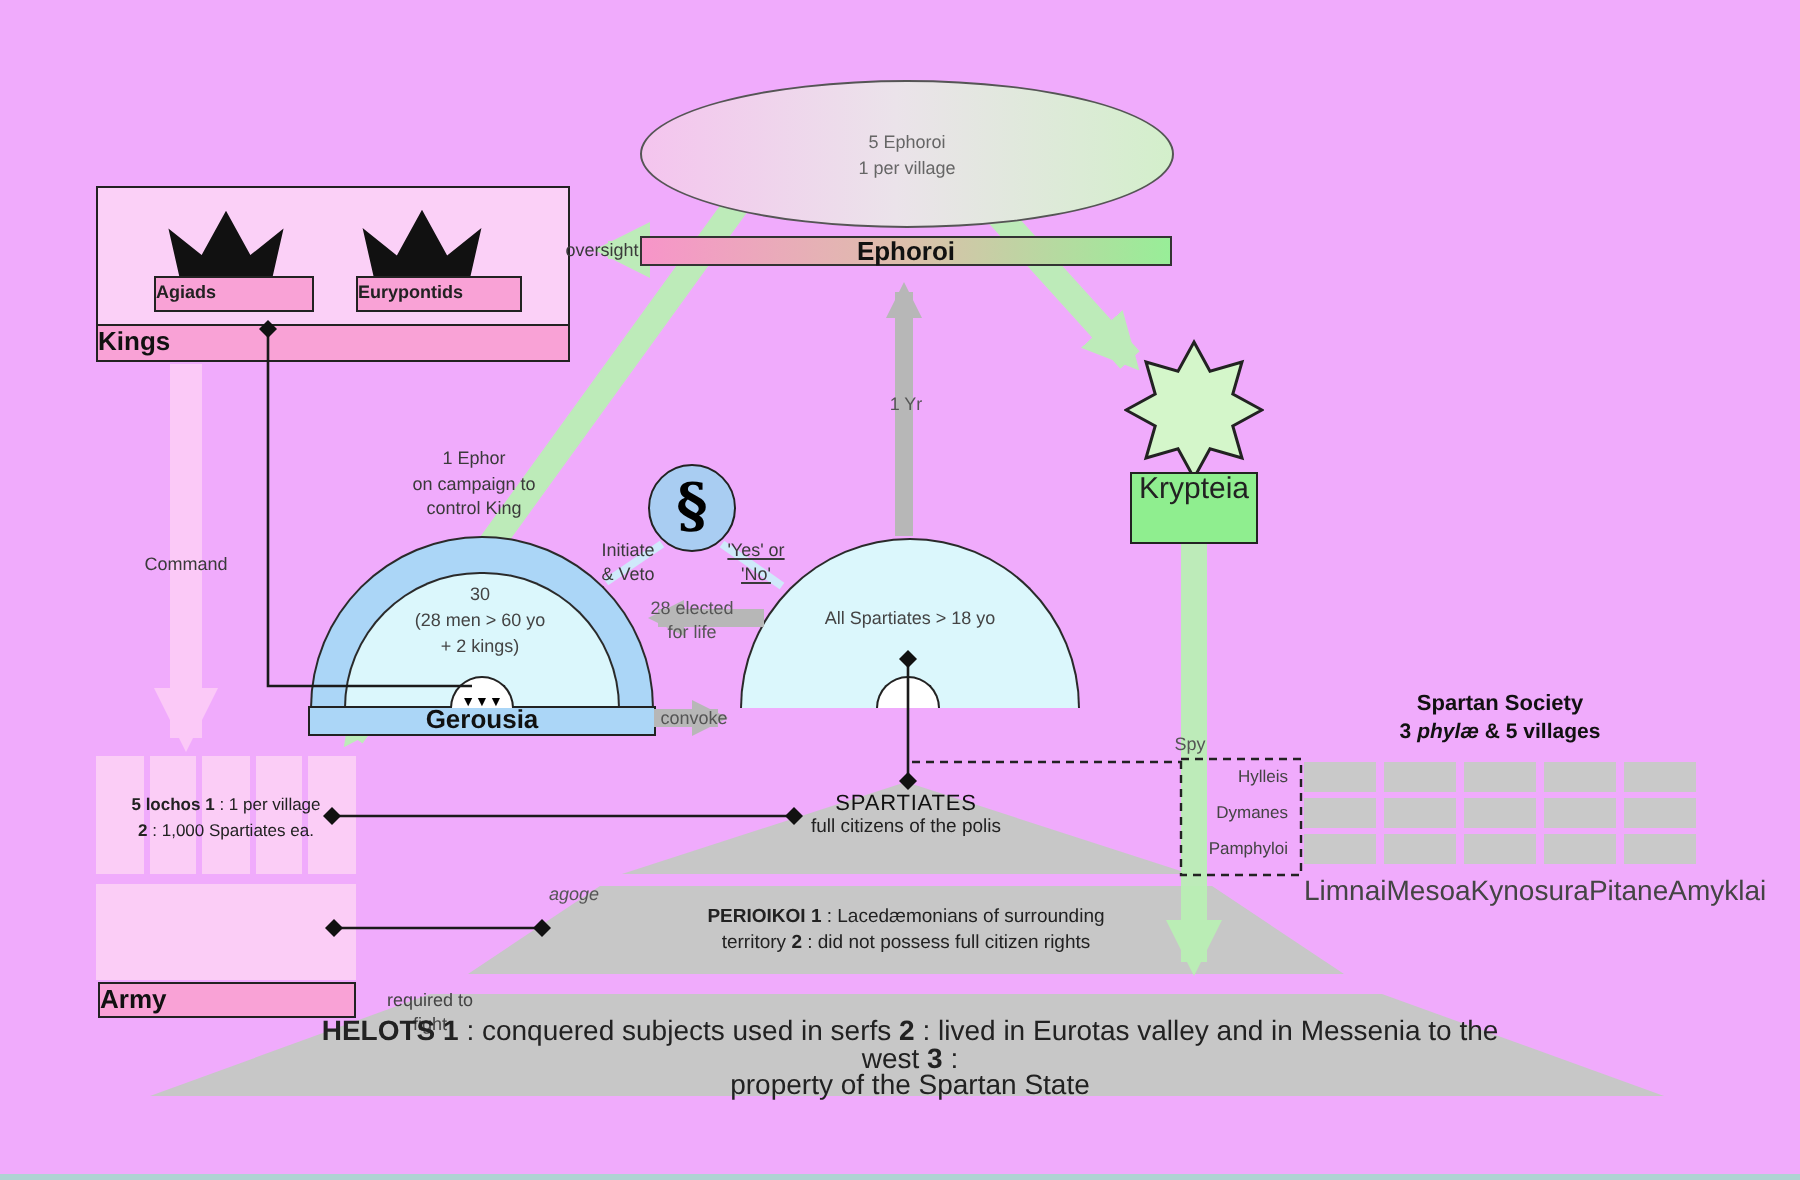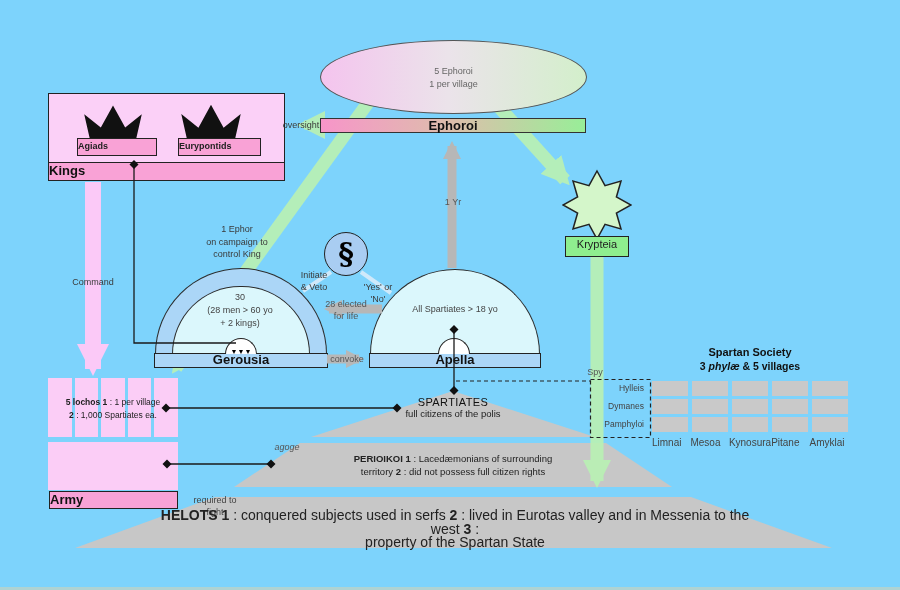--- a/index.html
+++ b/index.html
@@ -1,33 +1,33 @@
 <!DOCTYPE html>
 <html><head>
 <meta charset="utf-8">
 <style>
   html,body{margin:0;padding:0;background:#eee;}
-  #stage{position:relative;width:900px;height:590px;background:#7dd3fc;overflow:hidden;
+  #stage{position:relative;width:900px;height:590px;background:#f0abfc;overflow:hidden;
          font-family:"Liberation Sans",sans-serif;color:#222;}
   svg.layer{position:absolute;left:0;top:0;pointer-events:none;}
   #under{z-index:1}#mid{z-index:3}#over{z-index:5}
   .box{position:absolute;z-index:2;box-sizing:border-box;}
   .lbl{position:absolute;z-index:6;font-size:9px;line-height:12px;color:#3a3a3a;text-align:center;}
   .barlbl{font-weight:bold;font-size:13px;color:#111;}
   .pinkbar{background:#f9a2d6;border:1.5px solid #222;text-align:left;}
   .bluebar{background:#abd6f7;border:1.5px solid #222;text-align:center;line-height:12px;}
   .dome{border:1.5px solid #2a2a2a;border-bottom:none;box-sizing:border-box;}
   .notch{position:absolute;z-index:4;background:#fff;border:1.5px solid #222;border-bottom:none;
          border-radius:16px 16px 0 0;box-sizing:border-box;text-align:center;}
   .pcell{flex:1;background:#fbcdf6;}
   .gridcells{position:absolute;z-index:2;display:grid;grid-template-columns:repeat(5,36px);
              grid-template-rows:repeat(3,15px);gap:3px 4px;}
   .gcell{background:#c9c9c9;}
   .phy{position:absolute;z-index:6;width:50px;text-align:right;font-size:8.5px;color:#444;}
-  .vil{flex:1;text-align:left;font-size:10px;color:#444;}
+  .vil{flex:1;text-align:right;font-size:14px;color:#444;}
   i.ag{font-style:italic;}
   b.seg{font-weight:bold;}
 </style>
 </head>
 <body>
 
 <div id="stage">
 
   <svg id="under" class="layer" width="900" height="590">
     <defs>
@@ -82,59 +82,57 @@
     <span>Agiads</span></div>
   <div class="box pinkbar" style="left:178px;top:138px;width:83px;height:18px;border-width:1.2px;font-weight:bold;font-size:9px;line-height:15px;">
     <span>Eurypontids</span></div>
   <div class="box pinkbar barlbl" style="left:48px;top:162px;width:237px;height:19px;line-height:16px;">
     <span>Kings</span></div>
   <div class="lbl" style="left:63px;top:276px;width:60px;">Command</div>
 
   <svg class="box" style="left:562px;top:169px;" width="70" height="72" viewBox="0 0 70 72">
     <polygon points="35,2 43,16.6 59,12 54.4,28 69,36 54.4,44 59,60 43,55.4 35,70 27,55.4 11,60 15.6,44 1,36 15.6,28 11,12 27,16.6" fill="#d4f6ca" stroke="#222" stroke-width="1.5"></polygon>
     </svg>
-  <div class="box" style="left:565px;top:236px;width:64px;height:21px;background:#8fee8f;border:1.5px solid #222;text-align:center;font-size:11px;line-height:15px;">
+  <div class="box" style="left:565px;top:236px;width:64px;height:36px;background:#8fee8f;border:1.5px solid #222;text-align:center;font-size:15px;line-height:15px;">
     <span>Krypteia</span></div>
   <div class="lbl" style="left:578px;top:366px;width:34px;color:#555;">Spy</div>
 
   <div class="lbl" style="left:182px;top:223px;width:110px;line-height:12.5px;">
     <div>1 Ephor</div>
     <div>on campaign to</div>
     <div>control King</div>
   </div>
 
   <div class="box" style="left:324px;top:232px;width:44px;height:44px;border-radius:50%;background:#a9cdf2;border:1.5px solid #222;
               text-align:center;font-family:'DejaVu Serif',serif;font-size:30px;line-height:42px;font-weight:bold;color:#000;">
     <span>§</span></div>
   <div class="lbl" style="left:288px;top:269px;width:52px;">
     <div>Initiate</div>
     <div>&amp; Veto</div>
     </div>
-  <div class="lbl" style="left:352px;top:281px;width:52px;">
+  <div class="lbl" style="left:352px;top:269px;width:52px;text-decoration:underline;">
     <div>'Yes' or</div>
     <div>'No'</div>
     </div>
 
   <div class="box dome" style="left:155px;top:268px;width:172px;height:86px;border-radius:86px 86px 0 0;background:#abd6f7;"></div>
   <div class="box dome" style="left:172px;top:286px;width:138px;height:68px;border-radius:69px 69px 0 0;background:#dbf7fc;"></div>
   <div class="lbl" style="left:170px;top:291px;width:140px;line-height:13px;color:#444;">
     <div>30</div>
     <div>(28 men &gt; 60 yo</div>
     <div>+ 2 kings)</div>
     </div>
   <div class="notch" style="left:225px;top:338px;width:32px;height:16px;">
     <span style="font-size:7px;letter-spacing:0;color:#000;position:relative;top:1px;">▼▼▼</span></div>
   <div class="box bluebar barlbl" style="left:154px;top:353px;width:174px;height:15px;">
     <span>Gerousia</span></div>
 
   <div class="box dome" style="left:370px;top:269px;width:170px;height:85px;border-radius:85px 85px 0 0;background:#dbf7fc;"></div>
   <div class="lbl" style="left:385px;top:303px;width:140px;color:#444;">All Spartiates &gt; 18 yo</div>
   <div class="notch" style="left:438px;top:338px;width:32px;height:16px;"></div>
-  <div class="box bluebar barlbl" style="left:369px;top:353px;width:172px;height:15px;">
-    <span>Apella</span></div>
 
   <div class="lbl" style="left:317px;top:298px;width:58px;line-height:12px;color:#555;">
     <div>28 elected</div>
     <div>for life</div>
     </div>
   <div class="lbl" style="left:324px;top:353px;width:46px;color:#555;">convoke</div>
 
   <div class="box" style="left:48px;top:378px;width:130px;height:59px;display:flex;gap:3px;">
     <div class="pcell"></div>
     <div class="pcell"></div>

